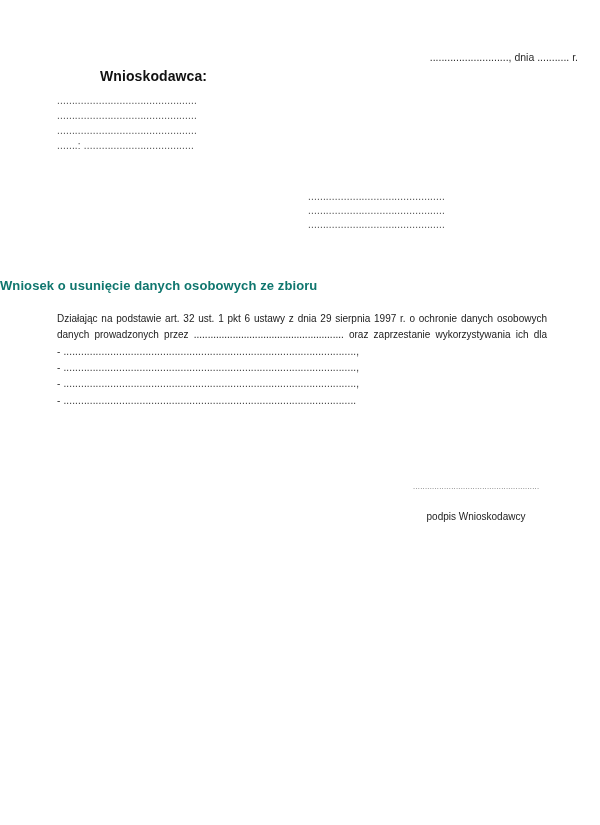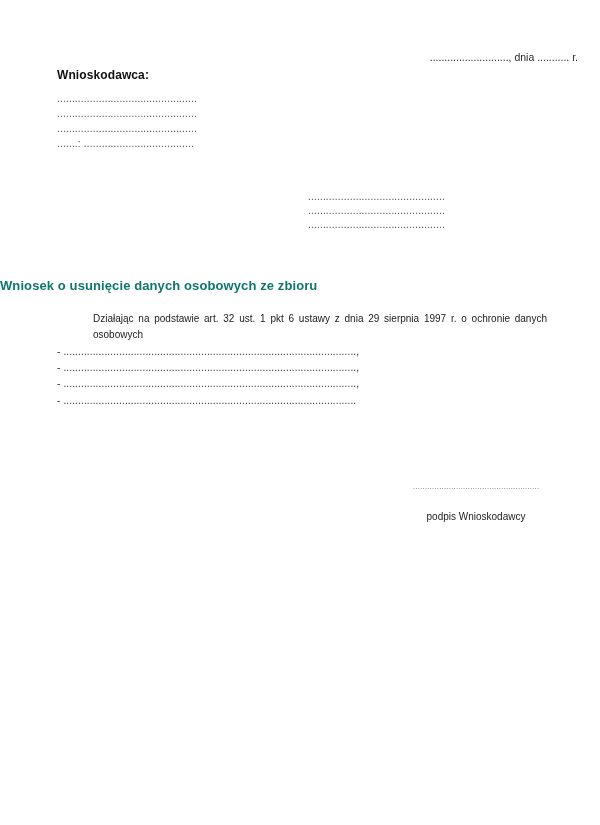--- a/index.html
+++ b/index.html
@@ -27,24 +27,25 @@
     color: #2a2a2a;
     white-space: nowrap;
   }
   
   .applicant {
     position: absolute;
     left: 57px;
     top: 68px;
   }
   .applicant-label {
-    font-size: 12px;
+    font-size: 14px;
     font-weight: bold;
     color: #111;
     letter-spacing: 0.1px;
+    margin-left: 43px;
   }
   .applicant-lines {
     margin-top: 9px;
   }
   .dotted-row {
     font-size: 10px;
     line-height: 15px;
     color: #4d4d4d;
     white-space: nowrap;
     letter-spacing: 0.2px;
@@ -76,21 +77,20 @@
     top: 311px;
     width: 490px;
   }
   .para-line {
     font-size: 10px;
     line-height: 16.35px;
     text-align: justify;
     text-align-last: justify;
     white-space: normal;
     color: #1a1a1a;
-    margin-left: 36px;
   }
   .bullet-line {
     font-size: 10px;
     line-height: 16.35px;
     color: #333;
     white-space: nowrap;
     letter-spacing: 0.15px;
   }
   
   .signature {
@@ -135,20 +135,21 @@
   <div class="addressee">
     <div class="dotted-row">..............................................</div>
     <div class="dotted-row">..............................................</div>
     <div class="dotted-row">..............................................</div>
   </div>
 
   <div class="doc-title">Wniosek o usunięcie danych osobowych ze zbioru</div>
 
   <div class="body-block">
     <div class="para-line">Działając na podstawie art. 32 ust. 1 pkt 6 ustawy z dnia 29 sierpnia 1997 r. o ochronie danych osobowych</div>
+    <div class="para-line">danych prowadzonych przez ...................................................... oraz zaprzestanie wykorzystywania ich dla</div>
     <div class="bullet-line">- ....................................................................................................,</div>
     <div class="bullet-line">- ....................................................................................................,</div>
     <div class="bullet-line">- ....................................................................................................,</div>
     <div class="bullet-line">- ....................................................................................................</div>
   </div>
 
   <div class="signature">
     <div class="signature-dots">............................................................</div>
     <div class="signature-label">podpis Wnioskodawcy</div>
   </div>

